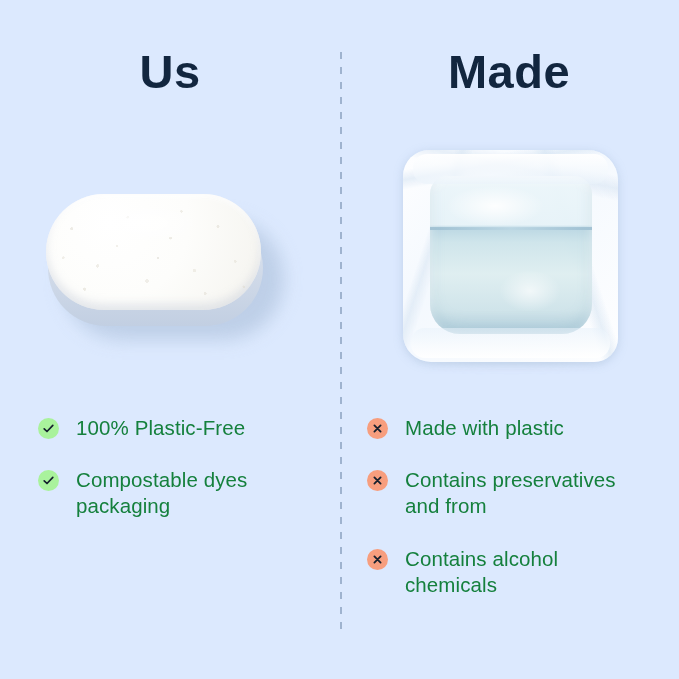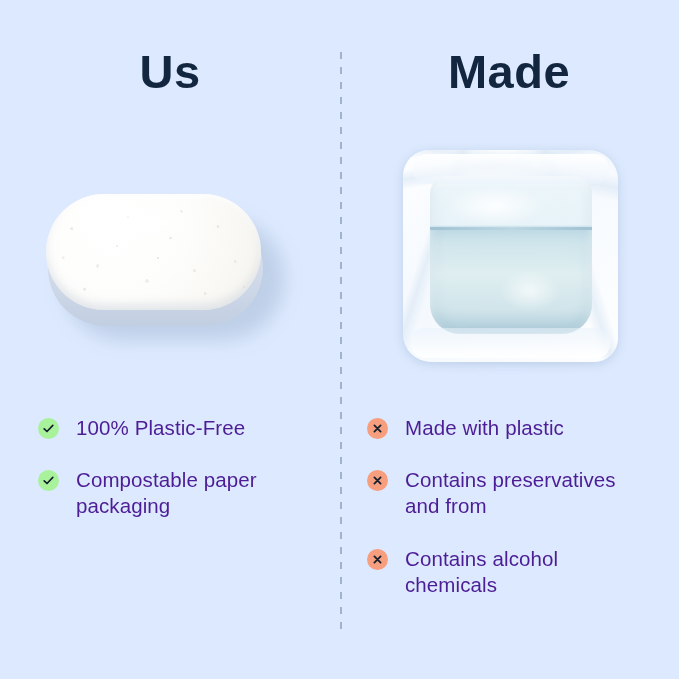--- a/index.html
+++ b/index.html
@@ -276,21 +276,21 @@
     align-items: center;
     justify-content: center;
   }
   .badge.check { background: #a9f29c; }
   .badge.cross { background: #f79e7e; }
   .badge svg { display: block; }
 
   .feature-text {
     font-size: 20.5px;
     line-height: 1.28;
-    color: #4c1d95;
+    color: #15803d;
     max-width: 240px;
     letter-spacing: 0.1px;
   }
 </style>
 </head>
 <body>
 
 <div class="board">
 
   <div class="divider"></div>
@@ -321,21 +321,21 @@
         <div class="feature-text">100% Plastic-Free</div>
       </div>
 
 
       <div class="feature-item">
         <div class="badge check">
           <svg width="13" height="13" viewBox="0 0 13 13" aria-hidden="true">
             <path d="M2.2 6.8 L5.0 9.5 L10.8 3.4" fill="none" stroke="#16202e" stroke-width="1.7" stroke-linecap="round" stroke-linejoin="round"></path>
           </svg>
         </div>
-        <div class="feature-text">Compostable paper packaging</div>
+        <div class="feature-text">Compostable dyes packaging</div>
       </div>
 
     </div>
   </div>
 
   <div class="column right">
 
     <div class="col-heading">Made</div>
 
     <div class="product-stage">

